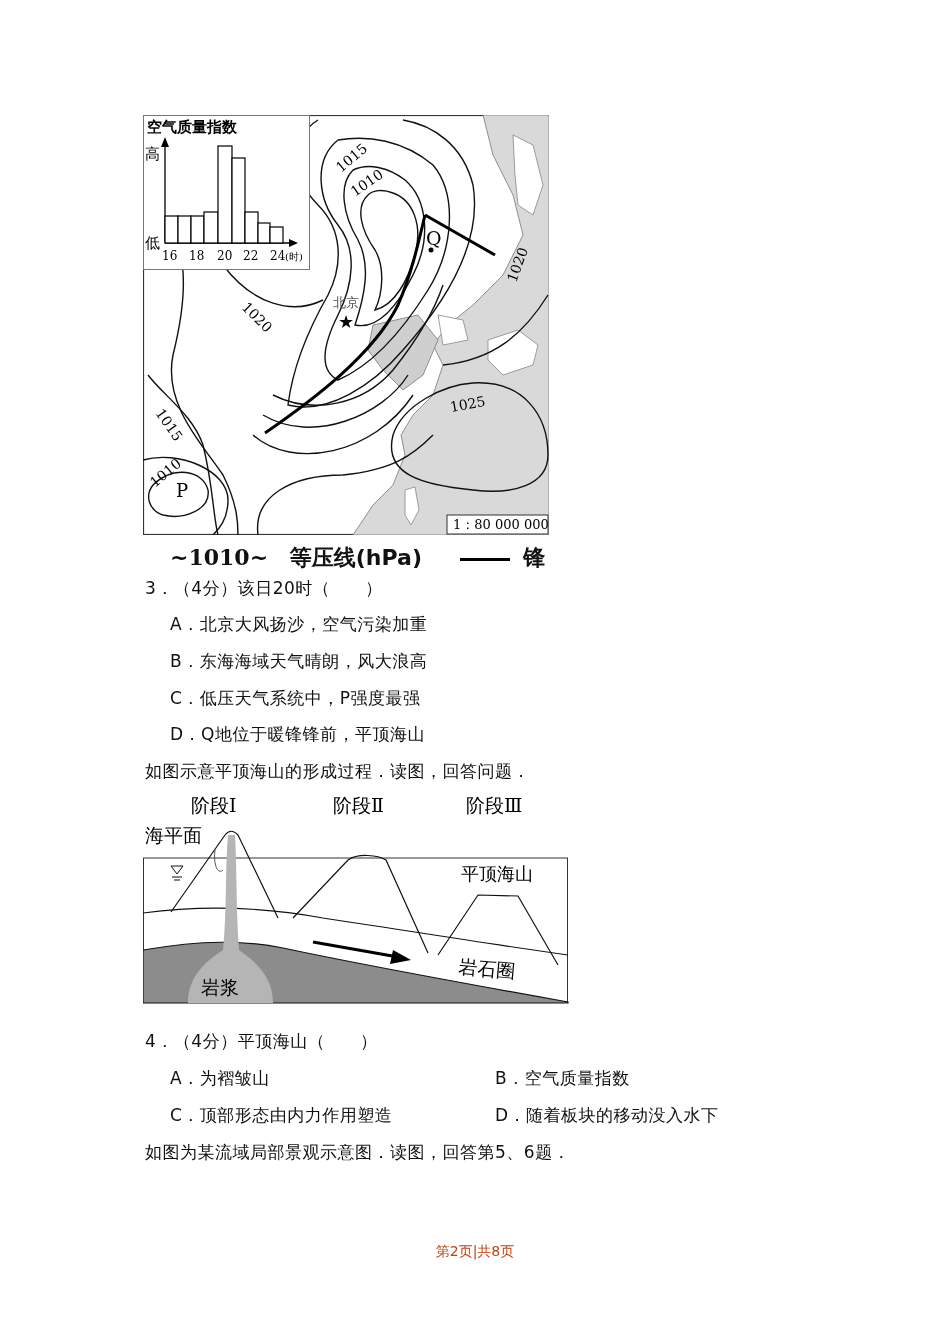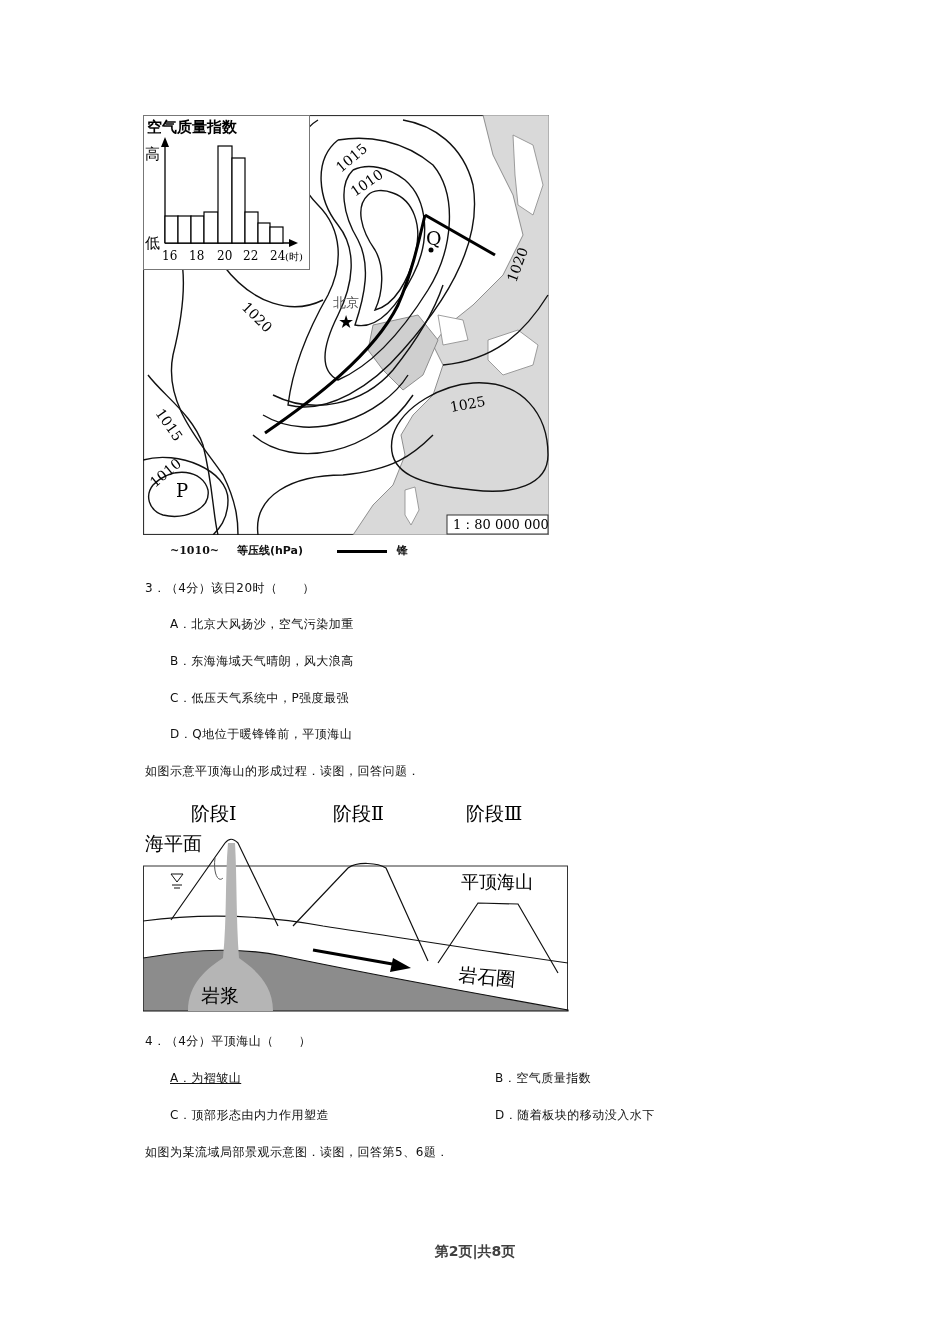--- a/index.html
+++ b/index.html
@@ -1,22 +1,22 @@
 <!DOCTYPE html>
 <html><head>
 <meta charset="utf-8">
 <style>
   html, body { margin: 0; padding: 0; background: #ffffff; }
   body { width: 950px; height: 1344px; position: relative; overflow: hidden;
          font-family: "DejaVu Sans", "Liberation Sans", sans-serif; color: #111; }
   .abs { position: absolute; }
-  .line { font-size: 12px; line-height: 22px; white-space: nowrap; letter-spacing: 0.5px; }
+  .line { font-size: 17px; line-height: 22px; white-space: nowrap; letter-spacing: 0.5px; }
   .serif { font-family: "DejaVu Serif", "Liberation Serif", serif; }
   svg text { font-family: "DejaVu Serif", "Liberation Serif", serif; }
-  .footer { font-size: 14px; color: #404040; font-weight: bold; }
+  .footer { font-size: 14px; color: #c2410c; }
 </style>
 </head>
 <body>
 
 <div class="abs" style="left:143px; top:115px; width:406px; height:420px;">
   <svg width="406" height="420" viewBox="0 0 406 420">
     <rect x="0.5" y="0.5" width="405" height="419" fill="#fff" stroke="#333" stroke-width="1.2"></rect>
 
     <path d="M340 0 L406 0 L406 420 L210 420 L230 390 L250 370 L262 340 L258 320 L270 300 L290 280 L300 250 L290 230 L305 210 L330 190 L360 160 L380 120 L370 80 L350 40 Z" fill="#d9d9d9" stroke="#777" stroke-width="0.8"></path>
 
@@ -88,35 +88,35 @@
       <text x="19" y="145" font-size="12">16</text>
       <text x="46" y="145" font-size="12">18</text>
       <text x="74" y="145" font-size="12">20</text>
       <text x="100" y="145" font-size="12">22</text>
       <text x="127" y="145" font-size="12">24</text>
       <text x="142" y="145" font-size="10">(时)</text>
     </g>
   </svg>
 </div>
 
-<div class="abs" style="left:170px; top:543px; height:22px; font-size:11px; font-weight:bold; white-space:nowrap;">
+<div class="abs" style="left:170px; top:543px; height:22px; font-size:22px; font-weight:bold; white-space:nowrap;">
   <span class="serif">~<span>1010</span>~</span>
   <span style="margin-left:14px;">等压线(hPa)</span>
   <span style="display:inline-block; width:50px; height:3px; background:#000; vertical-align:middle; margin-left:30px;"></span>
   <span style="margin-left:6px;">锋</span>
 </div>
 
 <div class="abs line" style="left:145px; top:577px;">3．（4分）该日20时（　　）</div>
 <div class="abs line" style="left:170px; top:613px;">A．北京大风扬沙，空气污染加重</div>
 <div class="abs line" style="left:170px; top:650px;text-align:right;">B．东海海域天气晴朗，风大浪高</div>
 <div class="abs line" style="left:170px; top:687px;">C．低压天气系统中，P强度最强</div>
 <div class="abs line" style="left:170px; top:723px;">D．Q地位于暖锋锋前，平顶海山</div>
 <div class="abs line" style="left:145px; top:760px;">如图示意平顶海山的形成过程．读图，回答问题．</div>
 
-<div class="abs" style="left:143px; top:790px; width:430px; height:215px;margin-top:8px;">
+<div class="abs" style="left:143px; top:790px; width:430px; height:215px;">
   <svg width="430" height="215" viewBox="0 0 430 215">
 
     <rect x="0.5" y="68" width="424" height="144" fill="#fff" stroke="#333" stroke-width="1"></rect>
 
     <path d="M0 160 C60 150,100 150,140 158 C220 175,330 195,425 212 L425 213 L0 213 Z" fill="#8c8c8c" stroke="#111" stroke-width="1.2"></path>
 
     <path d="M0 123 C60 115,120 117,180 128 C260 140,340 153,425 165" fill="none" stroke="#111" stroke-width="1.2"></path>
 
     <path d="M45 213 C45 185,65 170,80 160 C84 120,82 80,85 45 L92 45 C94 80,93 120,96 160 C110 170,130 185,130 213 Z" fill="#b5b5b5"></path>
 
@@ -137,19 +137,19 @@
     <text x="190" y="22" font-size="19">阶段Ⅱ</text>
     <text x="323" y="22" font-size="19">阶段Ⅲ</text>
     <text x="2" y="52" font-size="19">海平面</text>
     <text x="318" y="90" font-size="18">平顶海山</text>
     <text x="0" y="0" font-size="19" transform="translate(315 183) rotate(5)">岩石圈</text>
     <text x="58" y="204" font-size="19">岩浆</text>
   </svg>
 </div>
 
 <div class="abs line" style="left:145px; top:1030px;">4．（4分）平顶海山（　　）</div>
-<div class="abs line" style="left:170px; top:1067px;text-decoration:underline;">A．为褶皱山</div>
+<div class="abs line" style="left:170px; top:1067px;">A．为褶皱山</div>
 <div class="abs line" style="left:495px; top:1067px;">B．空气质量指数</div>
 <div class="abs line" style="left:170px; top:1104px;">C．顶部形态由内力作用塑造</div>
 <div class="abs line" style="left:495px; top:1104px;text-align:center;">D．随着板块的移动没入水下</div>
 <div class="abs line" style="left:145px; top:1141px;">如图为某流域局部景观示意图．读图，回答第5、6题．</div>
 
 <div class="abs footer" style="left:0; width:950px; text-align:center; top:1243px;">第2页|共8页</div>
 
 </body></html>

